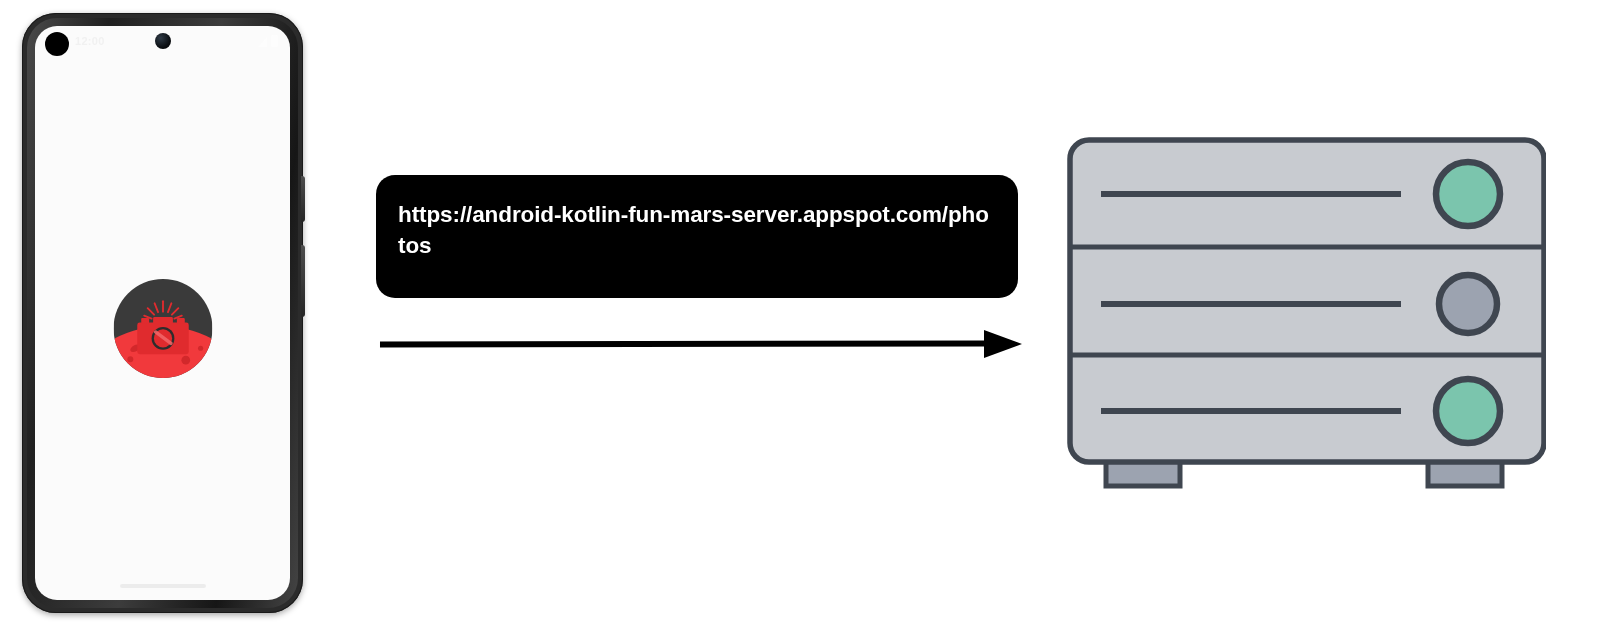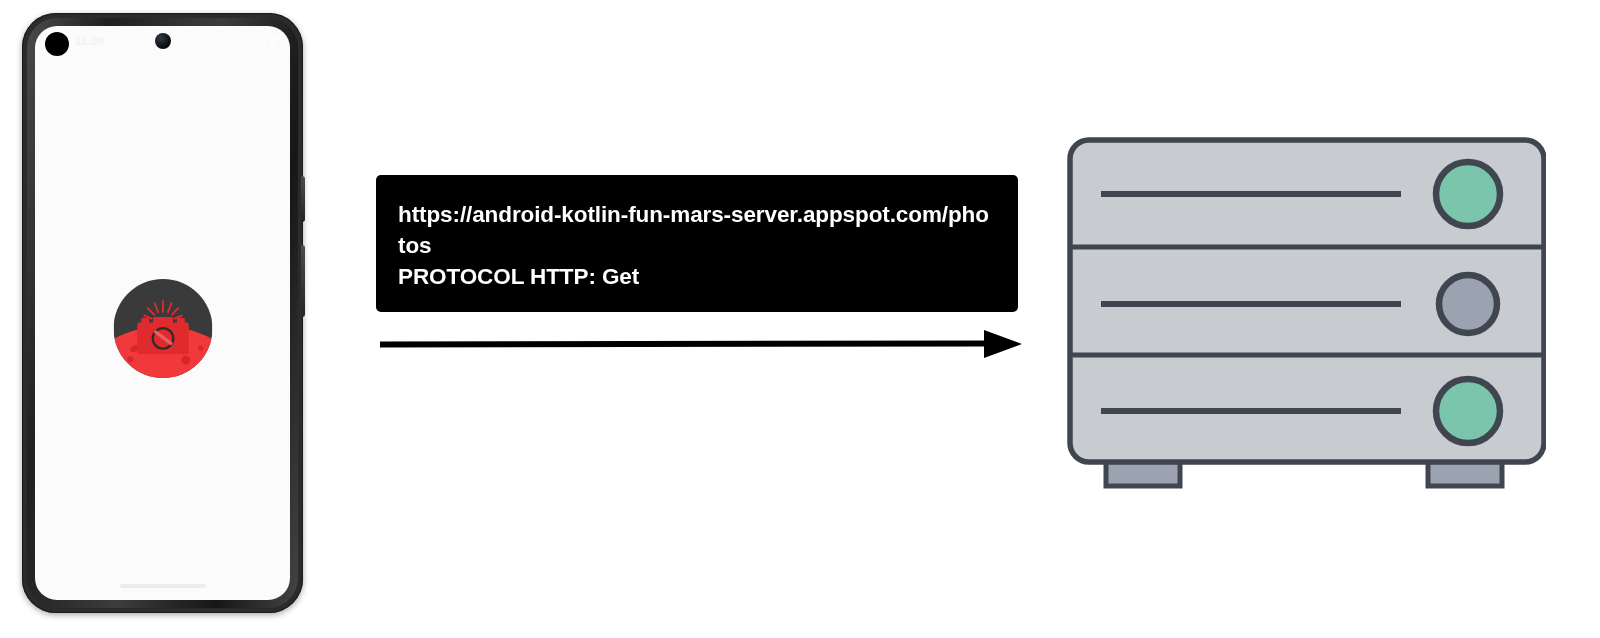--- a/index.html
+++ b/index.html
@@ -121,21 +121,21 @@
 
   
   #request-box {
     position: absolute;
     left: 376px;
     top: 175px;
     width: 642px;
     min-height: 123px;
     box-sizing: border-box;
     background: #000000;
-    border-radius: 5px;
+    border-radius: 19px;
     padding: 24px 22px 20px 22px;
   }
   .request-line {
     color: #ffffff;
     font-size: 22.5px;
     font-weight: 700;
     line-height: 31px;
     letter-spacing: -0.1px;
     word-break: break-all;
   }
@@ -219,21 +219,20 @@
           </g>
         </svg>
       </div>
 
       <div id="nav-pill"></div>
     </div>
   </div>
 
   <div id="request-box">
     <div class="request-line">https://android-kotlin-fun-mars-server.appspot.com/photos</div>
-    <div class="request-line">PROTOCOL HTTP: Get</div>
   </div>
 
   <div id="request-arrow">
     <svg viewBox="0 0 648 36" width="648" height="36" aria-hidden="true">
       <line x1="2" y1="18.5" x2="610" y2="17.5" stroke="#000000" stroke-width="6"></line>
       <polygon points="606,4 644,18 606,32" fill="#000000"></polygon>
     </svg>
   </div>
 
   <div id="server-graphic">

